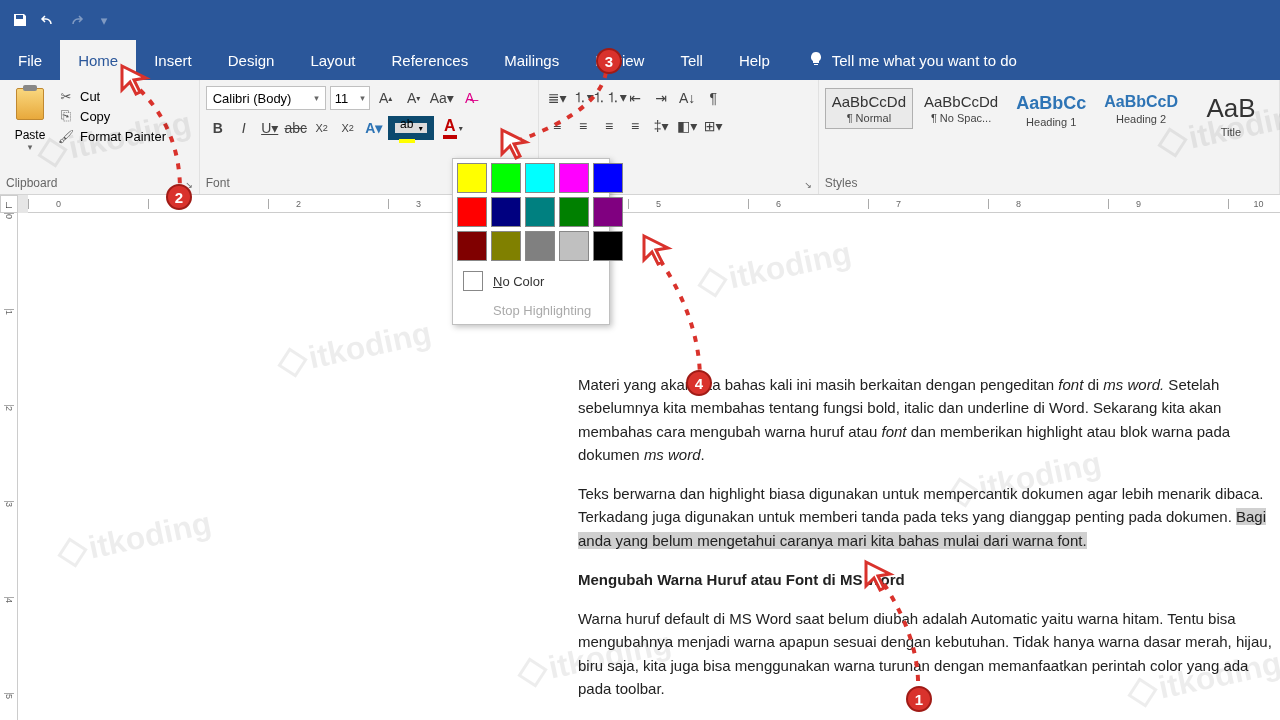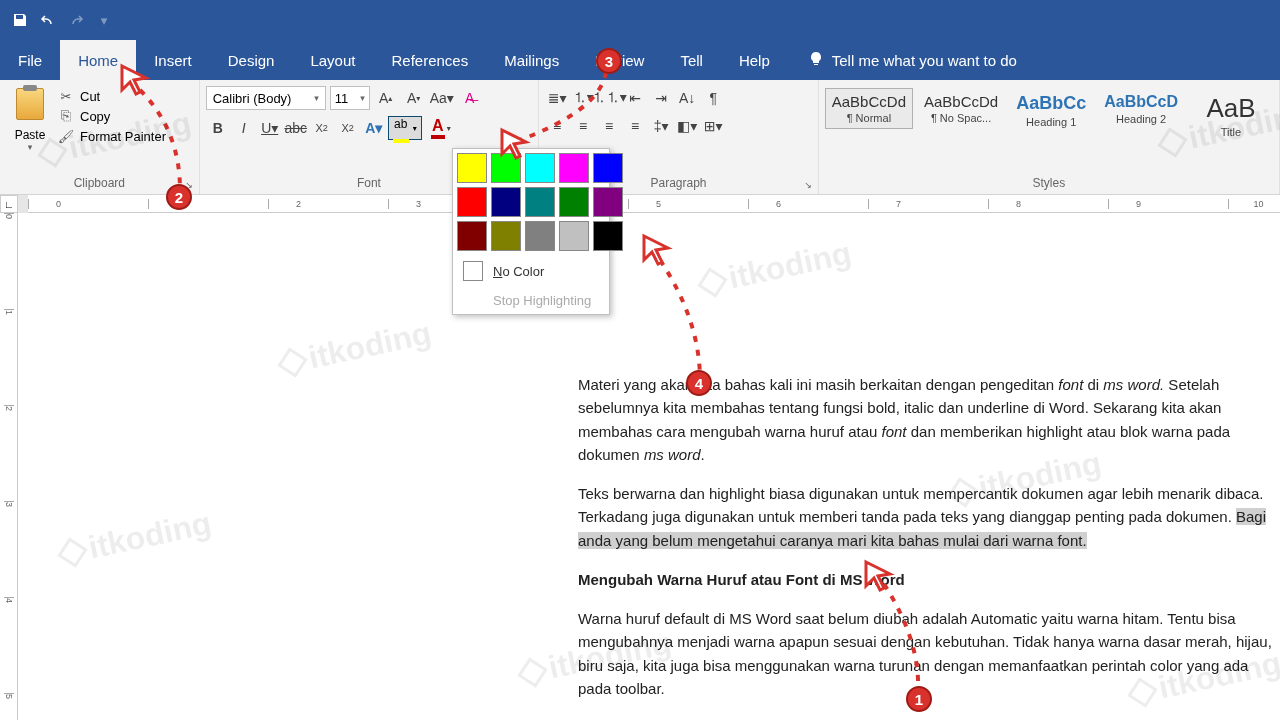--- a/index.html
+++ b/index.html
@@ -15,21 +15,21 @@
 
 .ribbon-tabs { height: 40px; background: #2b579a; display: flex; align-items: stretch; color: #fff; font-size: 15px; }
 .ribbon-tabs .tab { padding: 0 18px; display: flex; align-items: center; cursor: pointer; }
 .ribbon-tabs .tab.active { background: #f3f3f3; color: #2b579a; }
 .ribbon-tabs .tell { display: flex; align-items: center; gap: 8px; margin-left: 20px; }
 .ribbon-tabs .bulb { width: 16px; height: 16px; }
 
 
 .ribbon { height: 115px; background: #f3f3f3; border-bottom: 1px solid #d4d4d4; display: flex; }
 .group { border-right: 1px solid #e1e1e1; display: flex; flex-direction: column; justify-content: space-between; padding: 4px 6px 2px; }
-.group-label { text-align: center; font-size: 12px; color: #666; padding: 2px 0; position: relative; }
+.group-label { font-size: 12px; color: #666; padding: 2px 0; position: relative; }
 .group-label .launcher { position: absolute; right: 0; bottom: 2px; font-size: 9px; color: #666; }
 .group-body { flex: 1; display: flex; align-items: flex-start; }
 
 
 .paste-btn { display: flex; flex-direction: column; align-items: center; width: 48px; padding-top: 4px; }
 .paste-icon { width: 28px; height: 32px; background: linear-gradient(#f9d77e,#e8a93c); border: 1px solid #c08830; border-radius: 2px; position: relative; }
 .paste-icon::before { content:""; position:absolute; top:-4px; left:6px; width:14px; height:6px; background:#888; border-radius:2px; }
 .paste-lbl { font-size: 12px; margin-top: 8px; }
 .clip-right { display: flex; flex-direction: column; gap: 4px; padding-left: 4px; padding-top: 4px; }
 .clip-right .row { display: flex; align-items: center; gap: 6px; font-size: 13px; }
@@ -43,21 +43,21 @@
 .combo.font-size { width: 40px; padding: 0 4px; }
 .combo .dd { margin-left: auto; font-size: 9px; color: #666; }
 .sq-btn { width: 24px; height: 24px; display: flex; align-items: center; justify-content: center; border: 1px solid transparent; font-size: 14px; color: #444; }
 .font-row2 { display: flex; align-items: center; gap: 2px; padding: 4px 0; }
 .sq-btn.b { font-weight: bold; }
 .sq-btn.i { font-style: italic; }
 .sq-btn.u { text-decoration: underline; }
 .sq-btn.strike { text-decoration: line-through; }
 .sq-btn.sub { font-size: 11px; }
 .sq-btn.sup { font-size: 11px; }
-.hl-btn { background: #dcdcdc; border: 1px solid #0c4a6e; height: 24px; display: flex; align-items: center; }
+.hl-btn { background: #dcdcdc; border: 7px solid #0c4a6e; height: 24px; display: flex; align-items: center; }
 .hl-btn .swatch-mini { height: 4px; background: #ffff00; width: 16px; position: relative; top: 6px; }
 .hl-btn .pen { font-size: 12px; position: relative; top: -2px; }
 .font-color-btn { height: 24px; display: flex; align-items: center; }
 .font-color-btn .A { font-size: 16px; font-weight: bold; color: #c00000; }
 .font-color-btn .bar { height: 4px; background: #c00000; width: 14px; }
 
 
 .para-group { width: 280px; }
 .para-row { display: flex; gap: 2px; padding: 2px 0; }
 
@@ -65,21 +65,21 @@
 .styles-group { flex: 1; }
 .styles-row { display: flex; gap: 4px; align-items: flex-start; padding-top: 4px; overflow: hidden; }
 .style-item { border: 1px solid transparent; padding: 4px 6px; text-align: center; min-width: 84px; }
 .style-item.sel { border: 1px solid #b0b0b0; background: #eaeaea; }
 .style-item .prev { font-size: 15px; color: #333; }
 .style-item .nm { font-size: 11px; color: #444; margin-top: 2px; }
 .style-item.h1 .prev, .style-item.h2 .prev { color: #2e74b5; font-weight: bold; }
 .style-item.title .prev { font-size: 26px; }
 
 
-.hl-dropdown { position: absolute; left: 452px; top: 148px; width: 158px; background: #fff; border: 1px solid #c0c0c0; box-shadow: 2px 2px 6px rgba(0,0,0,.25); z-index: 50; }
+.hl-dropdown { position: absolute; left: 452px; top: 158px; width: 158px; background: #fff; border: 1px solid #c0c0c0; box-shadow: 2px 2px 6px rgba(0,0,0,.25); z-index: 50; }
 .hl-swatches { display: flex; flex-wrap: wrap; padding: 4px; gap: 4px; width: 186px; }
 .hl-sw { width: 30px; height: 30px; border: 1px solid #888; cursor: pointer; }
 .hl-opt { display: flex; align-items: center; gap: 10px; padding: 6px 10px; font-size: 13px; color: #333; }
 .hl-opt.dis { color: #aaa; }
 .hl-opt .nocolor-sw { width: 20px; height: 20px; border: 1px solid #888; background: #fff; }
 
 
 .doc-area { position: absolute; top: 195px; left: 0; right: 0; bottom: 0; background: #e6e6e6; }
 .h-ruler { position: absolute; top: 0; left: 28px; right: 0; height: 18px; background: #fff; border-bottom: 1px solid #ccc; font-size: 9px; color: #666; display: flex; align-items: center; }
 .h-ruler .seg { flex: none; width: 60px; border-left: 1px solid #aaa; text-align: center; }

